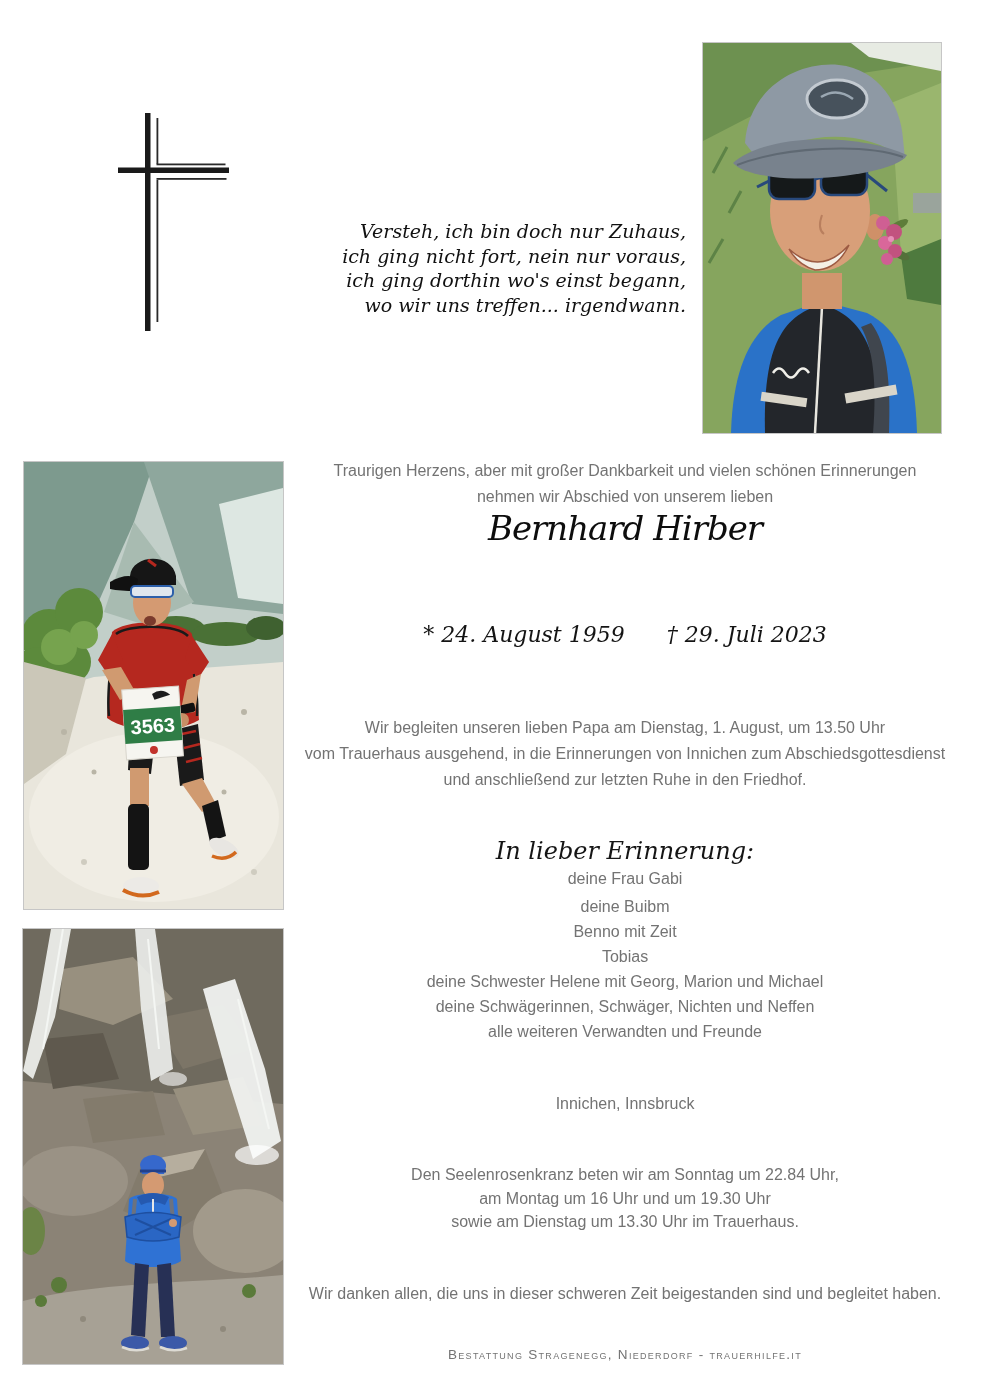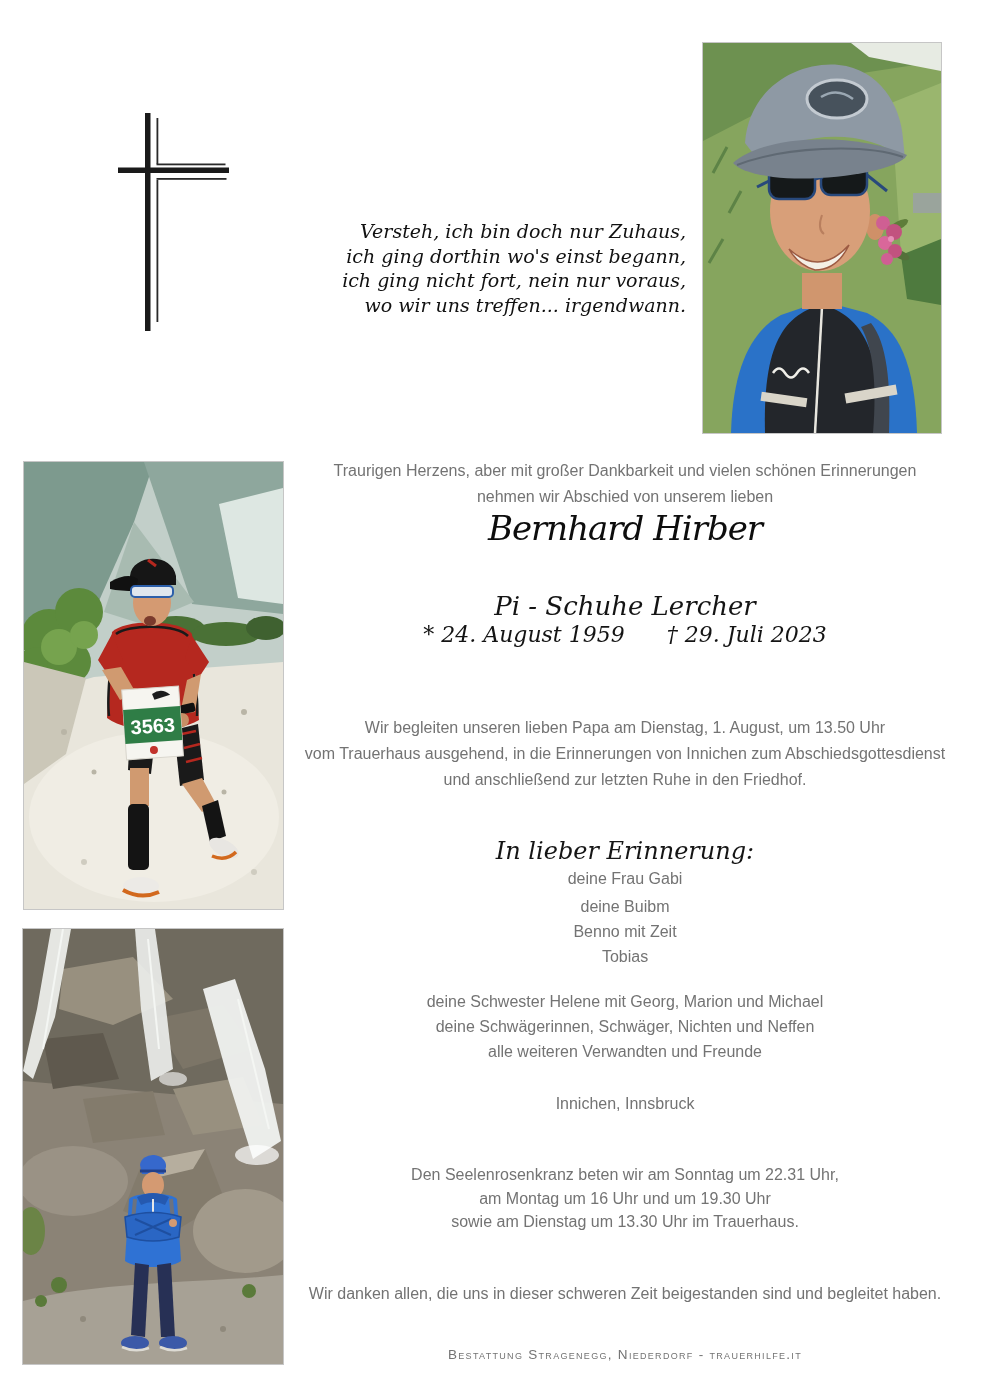--- a/index.html
+++ b/index.html
@@ -21,21 +21,21 @@
   .vulgo-line { top:590px; font-size:26px; line-height:32px; color:#141414; }
   .dates-line { top:620px; font-size:22px; line-height:30px; color:#141414; }
   .dates-line .gap { display:inline-block; width:42px; }
   .intro-block { top:458px; }
   .entschlafen-block { top:687px; }
   .funeral-block { top:715px; }
   .remember-title { top:837px; font-size:24px; line-height:28px; }
   .mourners-block { top:866px; }
   .mourners-block div { line-height:25px; }
   .mourners-block .gap-sm { margin-top:3px; }
-  .mourners-block .gap-md { margin-top:20px; }
+  .mourners-block .gap-md { margin-top:0; }
   .places-block { top:1091px; }
   .rosary-block { top:1163px; }
   .rosary-block div { line-height:23.5px; }
   .thanks-block { top:1281px; left:275px; width:700px;text-align:center; }
   .footer-line {
     top:1347px; font-size:13.5px; letter-spacing:1.3px; color:#737373;
     font-variant:small-caps;
   }
 
   .photo {
@@ -62,22 +62,22 @@
     <g fill="#2a2a2a">
       <rect x="48.5" y="13" width="1.8" height="46"></rect>
       <rect x="48.5" y="75" width="1.8" height="142"></rect>
       <rect x="48.5" y="58.5" width="69" height="1.8"></rect>
       <rect x="48.5" y="73" width="70" height="1.8"></rect>
     </g>
   </svg>
 
   <div class="quote script">
     <div>Versteh, ich bin doch nur Zuhaus,</div>
+    <div>ich ging nicht fort, nein nur voraus,</div>
     <div>ich ging dorthin wo's einst begann,</div>
-    <div>ich ging nicht fort, nein nur voraus,</div>
     <div>wo wir uns treffen... irgendwann.</div>
   </div>
 
   <div class="photo selfie">
     <svg viewBox="0 0 238 390" width="238" height="390">
       <g>
         <rect width="238" height="390" fill="#86a55e"></rect>
         <path d="M0,0 L238,0 L238,18 L120,36 L0,98 Z" fill="#6d9150"></path>
         <path d="M148,0 L238,0 L238,28 L166,14 Z" fill="#e7ebe3"></path>
         <path d="M188,60 L238,40 L238,205 L198,212 Z" fill="#9ab66e"></path>
@@ -125,21 +125,20 @@
       </g>
     </svg>
   </div>
 
   <div class="center-col body-text intro-block">
     <div>Traurigen Herzens, aber mit großer Dankbarkeit und vielen schönen Erinnerungen</div>
     <div>nehmen wir Abschied von unserem lieben</div>
   </div>
 
   <div class="center-col script name-line">Bernhard Hirber</div>
-  <div class="center-col script vulgo-line">Pi - Schuhe Lercher</div>
   <div class="center-col script dates-line">
     <span>* 24. August 1959</span><span class="gap"></span><span>† 29. Juli 2023</span>
   </div>
 
 
   <div class="center-col body-text funeral-block">
     <div>Wir begleiten unseren lieben Papa am Dienstag, 1. August, um 13.50 Uhr</div>
     <div>vom Trauerhaus ausgehend, in die Erinnerungen von Innichen zum Abschiedsgottesdienst</div>
     <div>und anschließend zur letzten Ruhe in den Friedhof.</div>
   </div>
@@ -151,21 +150,21 @@
     <div>Benno mit Zeit</div>
     <div>Tobias</div>
     <div class="gap-md">deine Schwester Helene mit Georg, Marion und Michael</div>
     <div>deine Schwägerinnen, Schwäger, Nichten und Neffen</div>
     <div>alle weiteren Verwandten und Freunde</div>
   </div>
 
   <div class="center-col body-text places-block">Innichen, Innsbruck</div>
 
   <div class="center-col body-text rosary-block">
-    <div>Den Seelenrosenkranz beten wir am Sonntag um 22.31 Uhr,</div>
+    <div>Den Seelenrosenkranz beten wir am Sonntag um 22.84 Uhr,</div>
     <div>am Montag um 16 Uhr und um 19.30 Uhr</div>
     <div>sowie am Dienstag um 13.30 Uhr im Trauerhaus.</div>
   </div>
 
   <div class="center-col body-text thanks-block">Wir danken allen, die uns in dieser schweren Zeit beigestanden sind und begleitet haben.</div>
 
   <div class="center-col footer-line">Bestattung Stragenegg, Niederdorf - trauerhilfe.it</div>
 
   <div class="photo runner">
     <svg viewBox="0 0 259 447" width="259" height="447">

